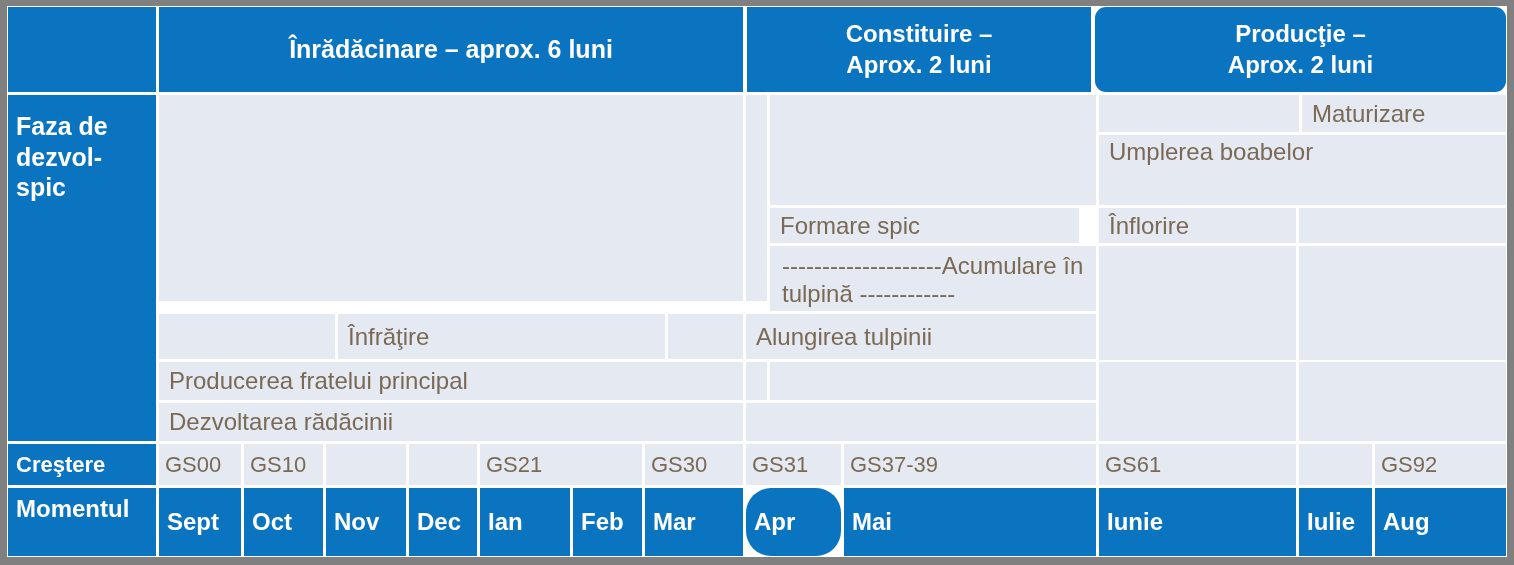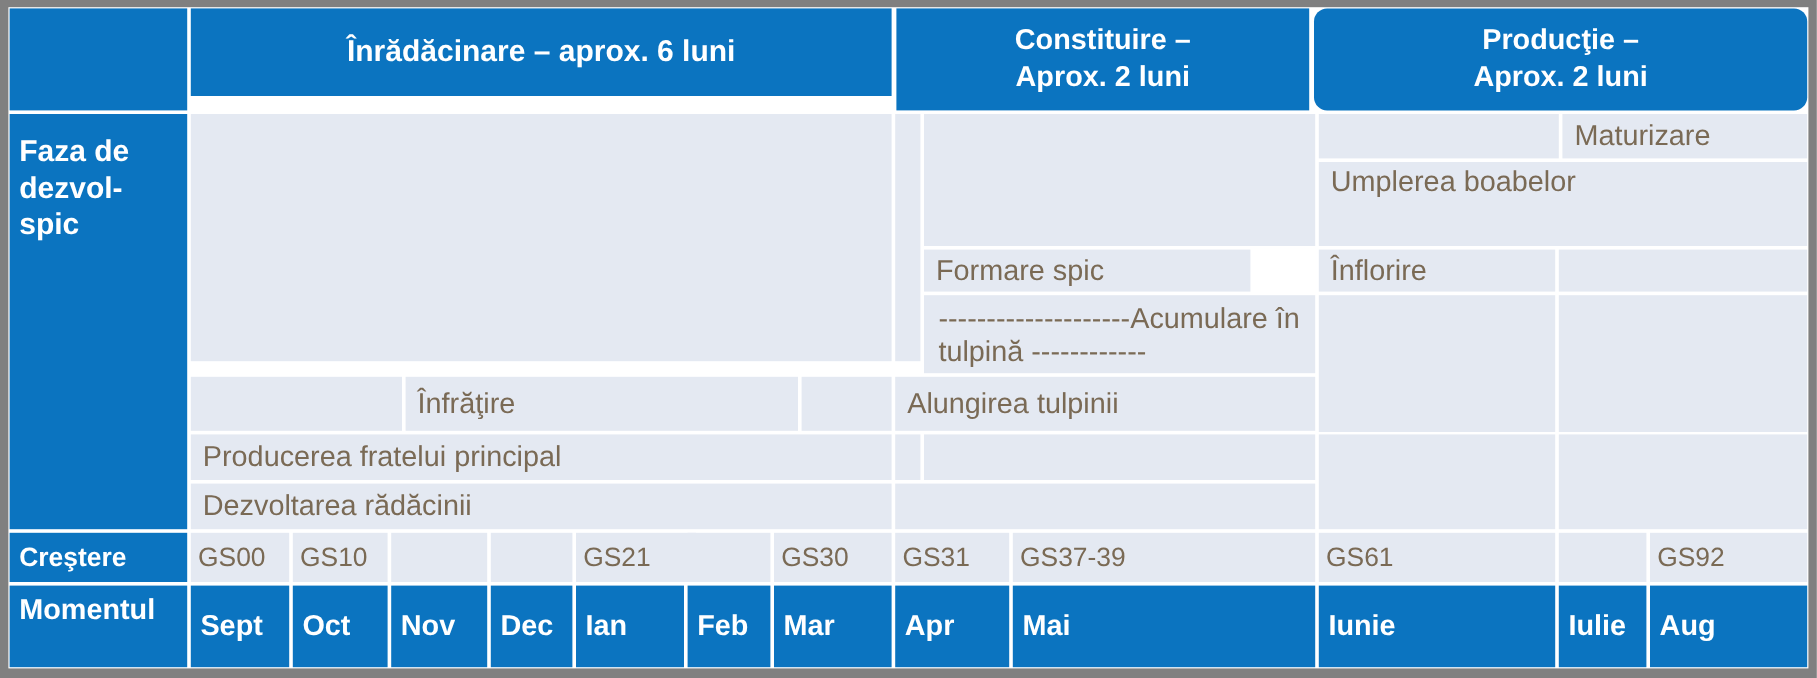--- a/index.html
+++ b/index.html
@@ -72,21 +72,21 @@
   .fs-gs    { font-size: 22px; }
   .fs-month { font-size: 24px; }
 </style>
 </head>
 <body>
 
 <div id="wheat-table">
 
   <div class="cell blue" style="left:1px; top:1px; width:148px; height:85px;"></div>
 
-  <div class="cell blue ctr fs-hdr" style="left:152px; top:1px; width:584px; height:73px;">Înrădăcinare – aprox. 6 luni</div>
+  <div class="cell blue ctr fs-hdr" style="left:152px; top:1px; width:584px; height:85px;">Înrădăcinare – aprox. 6 luni</div>
 
   <div class="cell blue ctr fs-hdr2" style="left:740px; top:1px; width:344px; height:85px; flex-direction:column; line-height:1.28;">
     <span>Constituire –</span>
     <span>Aprox.  2 luni</span>
   </div>
 
   <div class="cell blue ctr fs-hdr2" style="left:1088px; top:1px; width:411px; height:85px; flex-direction:column; line-height:1.28;border-radius:11px;">
     <span>Producţie –</span>
     <span>Aprox.  2 luni</span>
   </div>
@@ -98,21 +98,21 @@
   </div>
 
   <div class="cell lite" style="left:152px; top:89px; width:584px; height:206px;"></div>
   <div class="cell lite" style="left:739px; top:89px; width:21px; height:206px;"></div>
   <div class="cell lite" style="left:763px; top:89px; width:326px; height:110px;"></div>
   <div class="cell lite" style="left:1092px; top:89px; width:200px; height:37px;"></div>
   <div class="cell lite txt fs-body" style="left:1295px; top:89px; width:204px; height:37px;">Maturizare</div>
 
   <div class="cell lite txt-top fs-body" style="left:1092px; top:129px; width:407px; height:70px;">Umplerea boabelor</div>
 
-  <div class="cell lite txt fs-body" style="left:763px; top:202px; width:272px; height:35px;">Formare spic</div>
+  <div class="cell lite txt fs-body" style="left:763px; top:202px; width:309px; height:35px;">Formare spic</div>
   <div class="cell lite txt fs-body" style="left:1092px; top:202px; width:197px; height:35px;">Înflorire</div>
   <div class="cell lite" style="left:1292px; top:202px; width:207px; height:35px;"></div>
 
   <div class="cell lite txt-top fs-body" style="left:763px; top:240px; width:326px; height:65px; padding-left:12px; padding-top:6px;">--------------------Acumulare în tulpină ------------</div>
   <div class="cell lite" style="left:1092px; top:240px; width:197px; height:114px;"></div>
   <div class="cell lite" style="left:1292px; top:240px; width:207px; height:114px;"></div>
 
   <div class="cell lite" style="left:152px; top:308px; width:176px; height:45px;"></div>
   <div class="cell lite txt fs-body" style="left:331px; top:308px; width:327px; height:45px;">Înfrăţire</div>
   <div class="cell lite" style="left:661px; top:308px; width:75px; height:45px;"></div>
@@ -144,19 +144,19 @@
 
   <div class="cell blue fs-month" style="left:1px; top:482px; width:148px; height:68px; padding-left:8px; padding-top:8px; line-height:1.12; word-break:break-all;">Momentul</div>
 
   <div class="cell blue lft fs-month" style="left:152px; top:482px; width:82px; height:68px;text-align:center;">Sept</div>
   <div class="cell blue lft fs-month" style="left:237px; top:482px; width:79px; height:68px;">Oct</div>
   <div class="cell blue lft fs-month" style="left:319px; top:482px; width:80px; height:68px;">Nov</div>
   <div class="cell blue lft fs-month" style="left:402px; top:482px; width:68px; height:68px;">Dec</div>
   <div class="cell blue lft fs-month" style="left:473px; top:482px; width:90px; height:68px;">Ian</div>
   <div class="cell blue lft fs-month" style="left:566px; top:482px; width:69px; height:68px;">Feb</div>
   <div class="cell blue lft fs-month" style="left:638px; top:482px; width:98px; height:68px;">Mar</div>
-  <div class="cell blue lft fs-month" style="left:739px; top:482px; width:95px; height:68px;">Apr</div>
+  <div class="cell blue lft fs-month" style="left:739px; top:482px; width:95px; height:68px;border-radius:25px;">Apr</div>
   <div class="cell blue lft fs-month" style="left:837px; top:482px; width:252px; height:68px;">Mai</div>
   <div class="cell blue lft fs-month" style="left:1092px; top:482px; width:197px; height:68px;">Iunie</div>
   <div class="cell blue lft fs-month" style="left:1292px; top:482px; width:73px; height:68px;">Iulie</div>
   <div class="cell blue lft fs-month" style="left:1368px; top:482px; width:131px; height:68px;">Aug</div>
 
 </div>
 
 </body></html>

